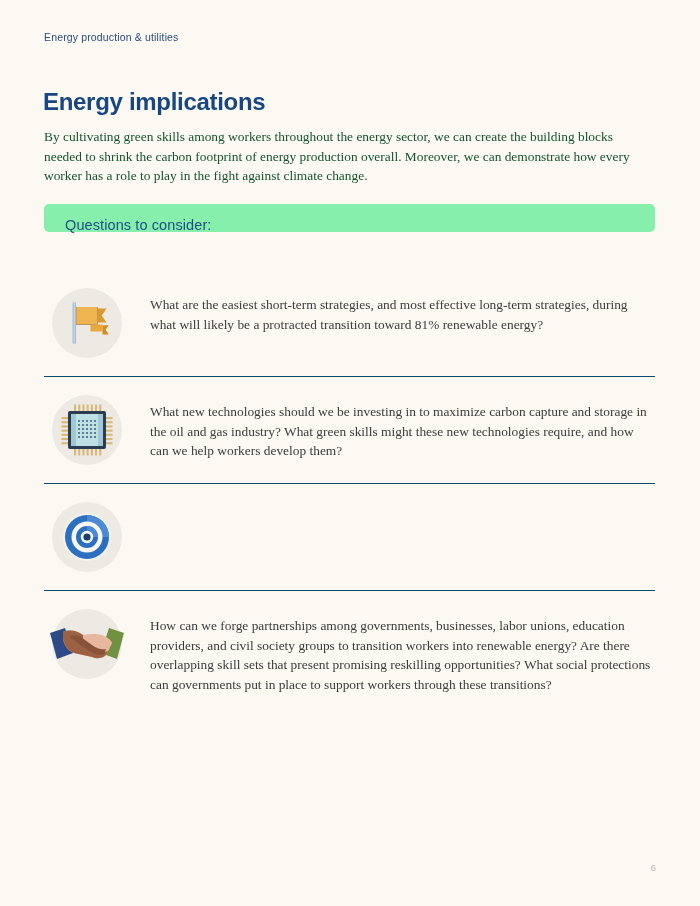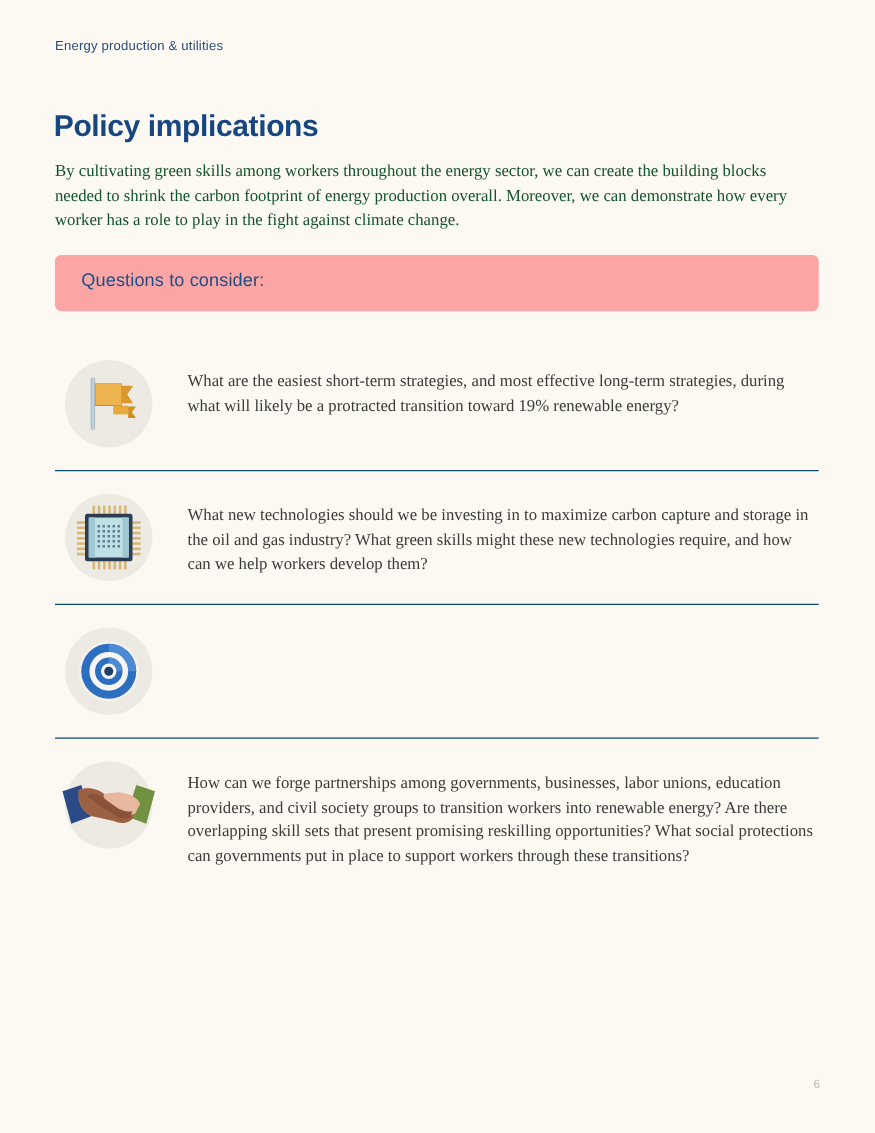--- a/index.html
+++ b/index.html
@@ -55,22 +55,22 @@
     line-height: 19.5px;
     color: #14532d;
   }
 
   
   .banner {
     position: absolute;
     left: 44px;
     top: 204px;
     width: 611px;
-    height: 45px;
-    background: #fca5a5;
+    height: 28px;
+    background: #86efac;
     border-radius: 5px;
     box-sizing: border-box;
   }
   .banner-label {
     position: absolute;
     left: 21px;
     top: 13px;
     font-family: "Liberation Sans", sans-serif;
     font-size: 14.5px;
     color: #1D4E86;
@@ -140,21 +140,21 @@
     color: #BDB7AE;
   }
 </style>
 </head>
 <body>
 
 <div class="page">
 
   <div class="eyebrow">Energy production &amp; utilities</div>
 
-  <h1 class="page-title">Policy implications</h1>
+  <h1 class="page-title">Energy implications</h1>
 
   <p class="intro">By cultivating green skills among workers throughout the energy sector, we can create the building blocks needed to shrink the carbon footprint of energy production overall. Moreover, we can demonstrate how every worker has a role to play in the fight against climate change.</p>
 
   <div class="banner">
     <div class="banner-label">Questions to consider:</div>
   </div>
 
   <div class="q-list">
 
     <div class="q-item">
@@ -163,21 +163,21 @@
         <svg class="q-icon-svg" viewBox="0 0 70 70">
           <rect x="20.5" y="14" width="3.6" height="42" rx="1.6" fill="#A9BDD0"></rect>
           <rect x="21.6" y="14" width="1.4" height="42" fill="#C6D4E0"></rect>
           <path d="M24.1 19 H45.5 V36.5 H24.1 Z" fill="#EFB košice"></path>
           <path d="M24.1 19 H45.5 V36.5 H24.1 Z" fill="#EEB44F"></path>
           <path d="M45.5 20.5 L54.5 20.5 L49.8 27.5 L54.5 34.5 L45.5 34.5 Z" fill="#D9992E"></path>
           <path d="M38.5 36.5 H50.5 V43.5 H38.5 Z" fill="#E8A93C"></path>
           <path d="M50.5 37.2 L56.8 37.2 L53.5 41.8 L56.8 46.4 L50.5 46.4 Z" fill="#D0901F"></path>
         </svg>
       </div>
-      <div class="q-text">What are the easiest short-term strategies, and most effective long-term strategies, during what will likely be a protracted transition toward 19% renewable energy?</div>
+      <div class="q-text">What are the easiest short-term strategies, and most effective long-term strategies, during what will likely be a protracted transition toward 81% renewable energy?</div>
     </div>
 
     <div class="q-item">
       <div class="q-icon-wrap">
         <div class="q-icon-circle"></div>
         <svg class="q-icon-svg" viewBox="0 0 70 70">
           <g fill="#D7B877">
             <rect x="22" y="9.5" width="2.1" height="8"></rect>
               <rect x="26.2" y="9.5" width="2.1" height="8"></rect>
             <rect x="30.4" y="9.5" width="2.1" height="8"></rect>

